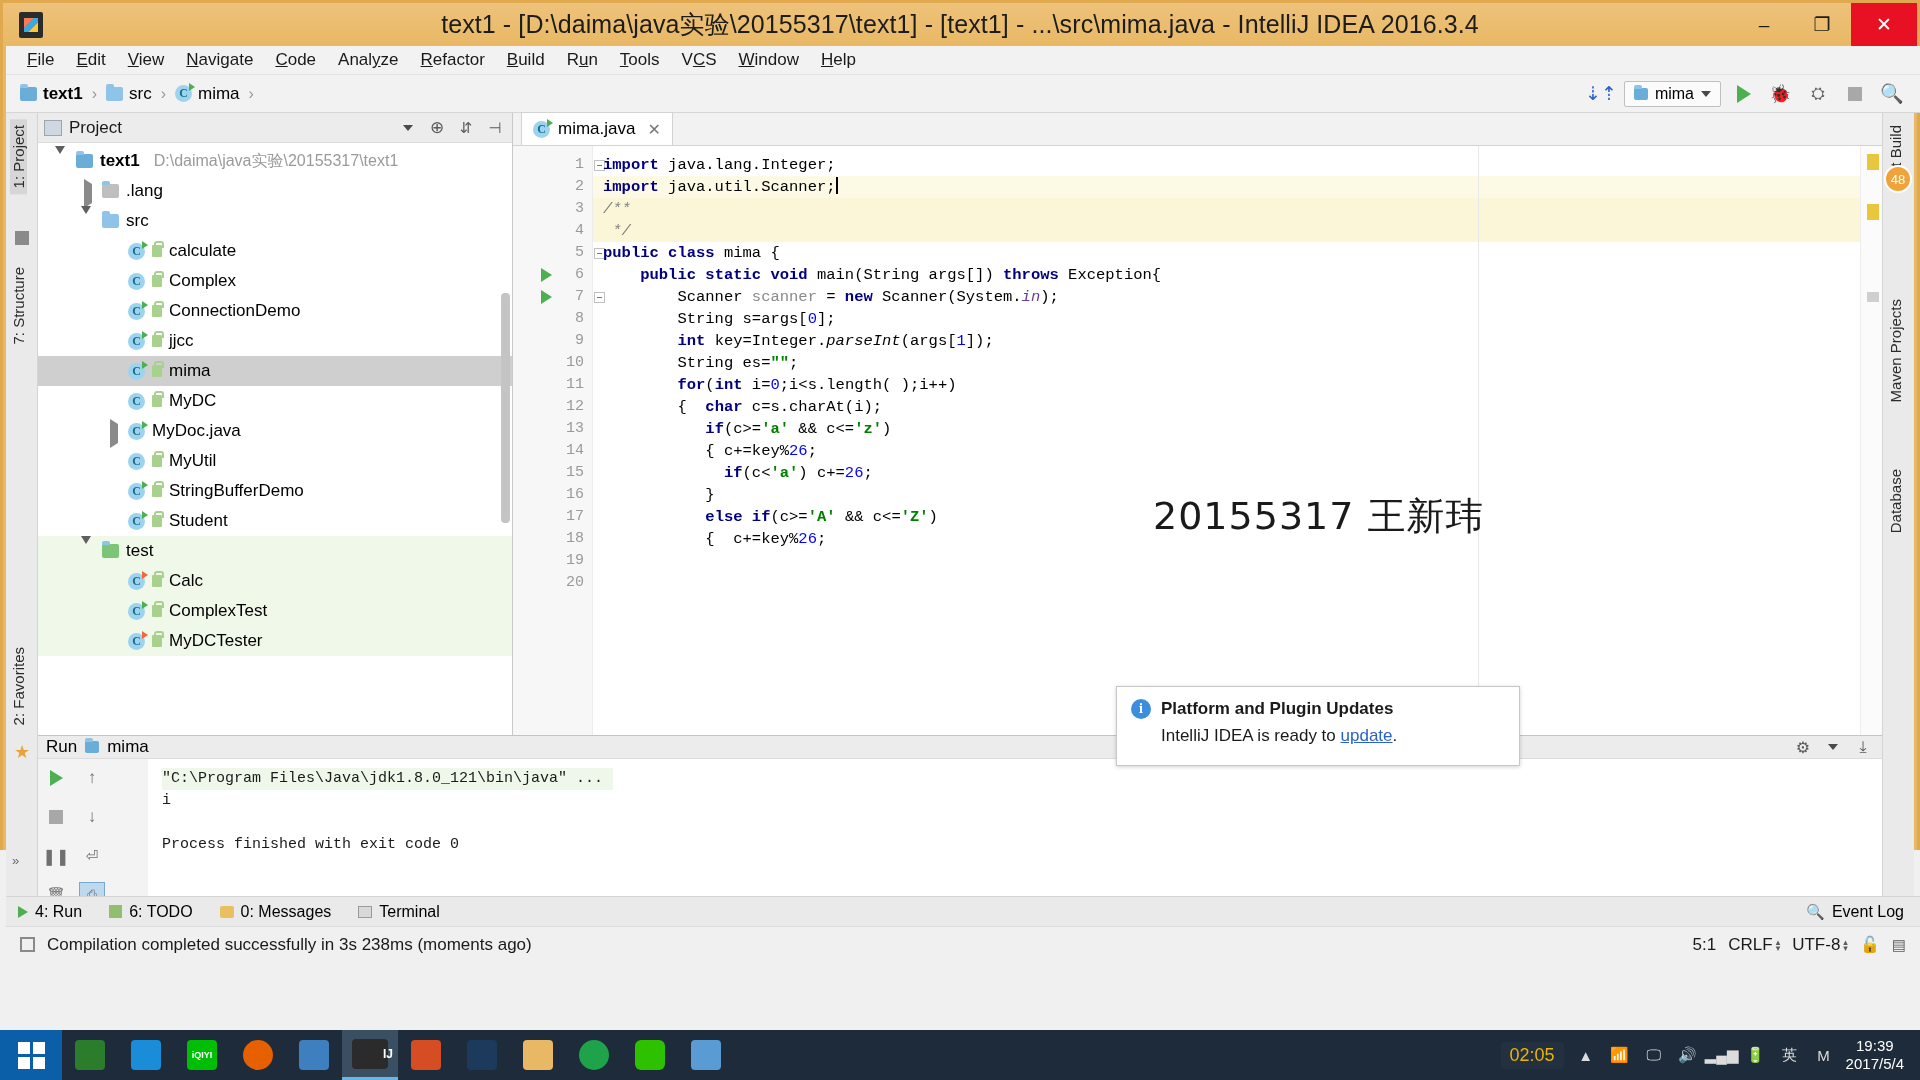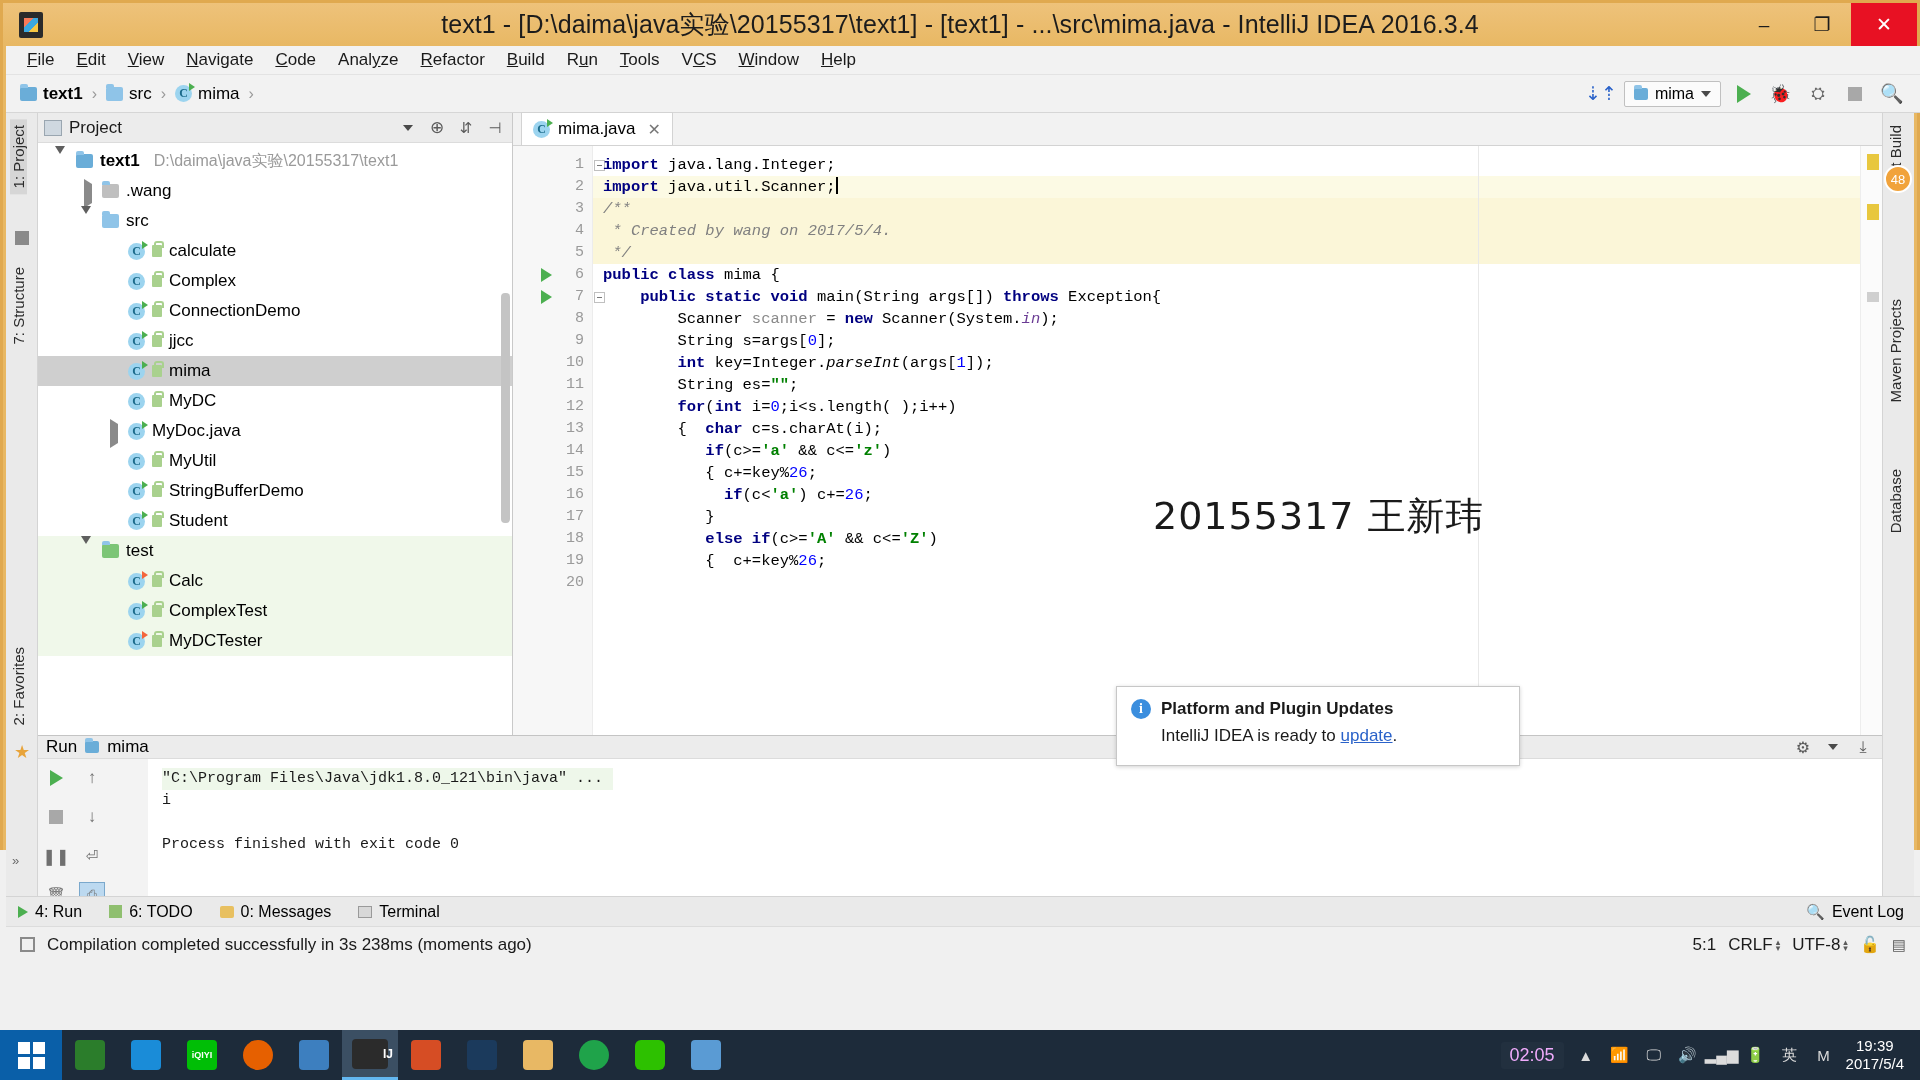--- a/index.html
+++ b/index.html
@@ -268,21 +268,21 @@
   .win-logo { display:grid; grid-template-columns:12px 12px; grid-template-rows:12px 12px; gap:3px; }
   .win-logo span { background:#fff; display:block; }
   .tb-icon {
     width:56px; height:50px; display:flex; align-items:center; justify-content:center;
     position:relative;
   }
   .tb-icon.active { background:#3b4f63; border-bottom:3px solid #63b7f0; }
   .tb-sq { width:30px; height:30px; border-radius:4px; display:flex; align-items:center; justify-content:center;
            font-size:13px; color:#fff; font-weight:bold; }
   .tray { margin-left:auto; display:flex; align-items:center; gap:10px; padding-right:8px; color:#e9e9e9; font-size:15px; }
-  .clock-badge { background:#22303f; padding:3px 9px; border-radius:3px; color:#f0abfc; font-size:18px; }
+  .clock-badge { background:#22303f; padding:3px 9px; border-radius:3px; color:#eab308; font-size:18px; }
   .tray-clock { text-align:center; line-height:18px; font-size:15px; color:#fff; padding-right:8px; }
   .tray-ic { width:24px; height:24px; display:flex; align-items:center; justify-content:center; color:#dcdcdc; font-size:15px; }
 
   
   .ant-badge {
     position:absolute; right:2px; top:52px; width:28px; height:28px; border-radius:50%;
     background:#f1a33b; color:#fff; font-size:13px; display:flex; align-items:center; justify-content:center;
     border:2px solid #fff;
   }
 </style>
@@ -402,21 +402,21 @@
             <span style="width:10px;flex:none;"></span>
             <span class="arrow"><span class="arrow-d"></span></span>
             <span class="ic ic-folder mod"></span>
             <span class="tlabel bold">text1</span>
             <span class="tpath">D:\daima\java实验\20155317\text1</span>
           </div>
           <div class="trow">
             <span style="width:36px;flex:none;"></span>
             <span class="arrow"><span class="arrow-r"></span></span>
             <span class="ic ic-folder grey"></span>
-            <span class="tlabel">.wang</span>
+            <span class="tlabel">.lang</span>
           </div>
           <div class="trow">
             <span style="width:36px;flex:none;"></span>
             <span class="arrow"><span class="arrow-d"></span></span>
             <span class="ic ic-folder"></span>
             <span class="tlabel">src</span>
           </div>
           <div class="trow">
             <span style="width:62px;flex:none;"></span>
             <span class="arrow"></span>
@@ -547,21 +547,20 @@
             <div class="gline">18</div>
             <div class="gline">19</div>
             <div class="gline">20</div>
           </div>
         <div class="code-lines" id="codelines">
           <div class="code-vline" style="left:885px;"></div>
           <div class="watermark">20155317 王新玮</div>
         <div class="cline"><span class="kw">import</span> java.lang.Integer;</div>
             <div class="cline hl-cursor"><span class="kw">import</span> java.util.Scanner;<span class="caret"></span></div>
             <div class="cline hl-comment"><span class="cmt">/**</span></div>
-            <div class="cline hl-comment"> <span class="cmt">* Created by wang on 2017/5/4.</span></div>
             <div class="cline hl-comment"> <span class="cmt">*/</span></div>
             <div class="cline"><span class="kw">public class</span> mima {</div>
             <div class="cline">    <span class="kw">public static void</span> main(String args[]) <span class="kw">throws</span> Exception{</div>
             <div class="cline">        Scanner <span class="grey">scanner</span> = <span class="kw">new</span> Scanner(System.<span class="fld ital">in</span>);</div>
             <div class="cline">        String s=args[<span class="num">0</span>];</div>
             <div class="cline">        <span class="kw">int</span> key=Integer.<span class="ital">parseInt</span>(args[<span class="num">1</span>]);</div>
             <div class="cline">        String es=<span class="str">""</span>;</div>
             <div class="cline">        <span class="kw">for</span>(<span class="kw">int</span> i=<span class="num">0</span>;i&lt;s.length( );i++)</div>
             <div class="cline">        {  <span class="kw">char</span> c=s.charAt(i);</div>
             <div class="cline">           <span class="kw">if</span>(c&gt;=<span class="str">'a'</span> &amp;&amp; c&lt;=<span class="str">'z'</span>)</div>

